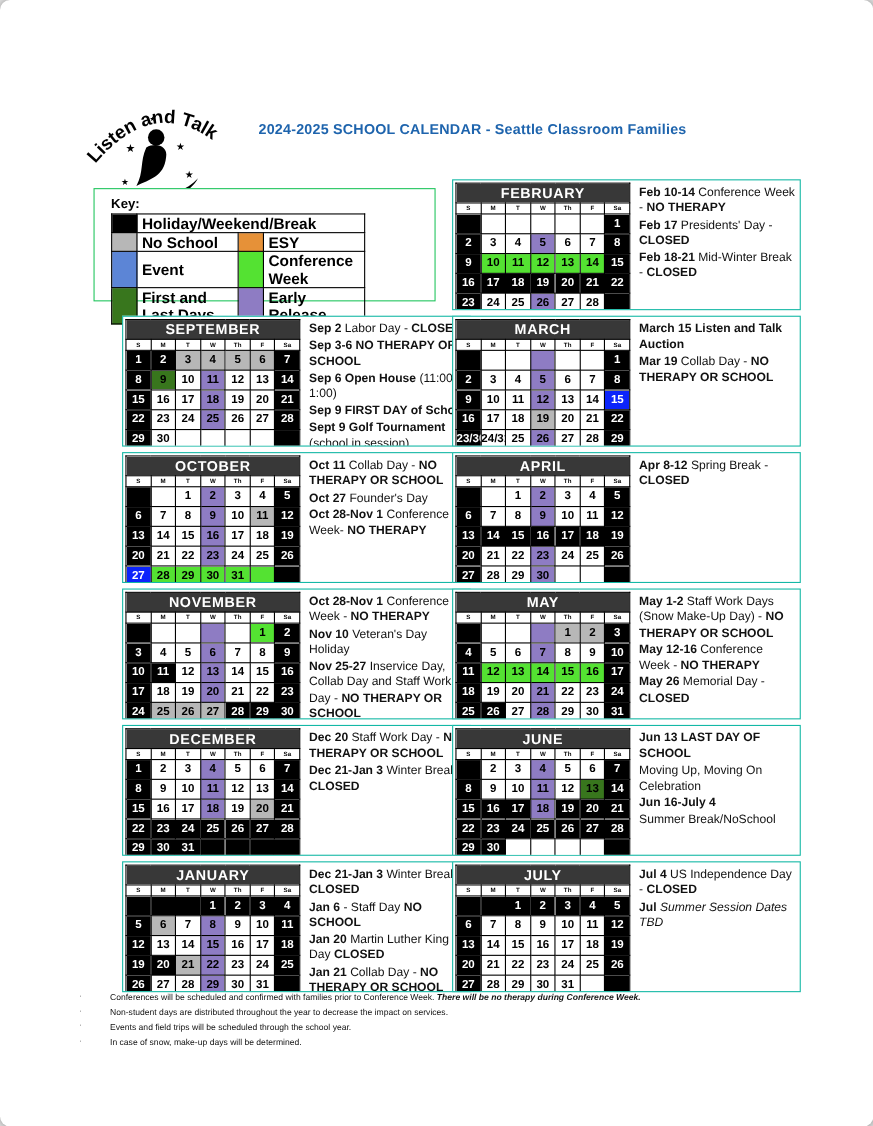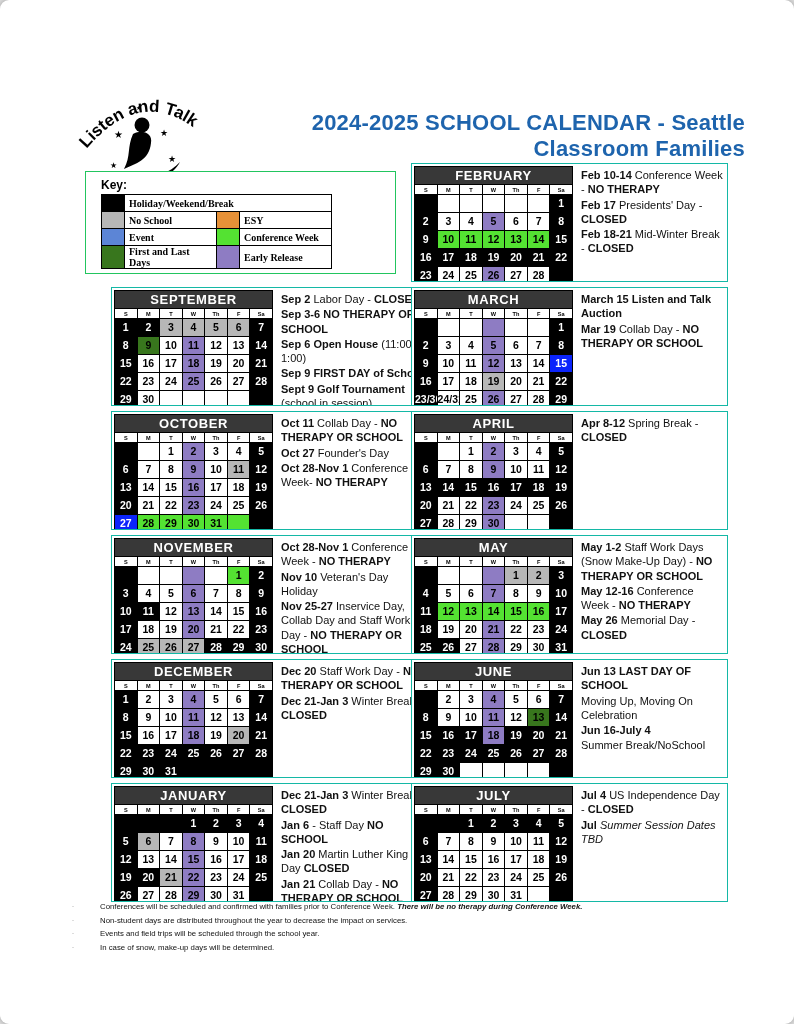--- a/index.html
+++ b/index.html
@@ -1,25 +1,25 @@
 <!DOCTYPE html>
 <html><head>
 <meta charset="utf-8">
 <style>
   html,body{margin:0;padding:0;background:#e7e7e7;font-family:"Liberation Sans",sans-serif;}
   .page{position:relative;width:794px;height:1024px;margin:0 auto;background:#fff;border-radius:9px;box-shadow:0 0 8px rgba(0,0,0,.4);overflow:hidden;}
   .logo{position:absolute;left:72px;top:76px;width:150px;height:112px;}
-  .title{position:absolute;left:235px;top:110px;width:510px;text-align:right;color:#1e64ad;font-size:22px;font-weight:bold;letter-spacing:.2px;}
+  .title{position:absolute;left:235px;top:110px;width:510px;text-align:left;color:#1e64ad;font-size:13px;font-weight:bold;letter-spacing:.2px;}
   
   .key-box{position:absolute;left:85px;top:171px;width:311px;height:103px;border:1px solid #22c55e;box-sizing:border-box;background:#fff;padding:6px 0 0 15px;}
   .key-title{font-weight:bold;font-size:12px;color:#000;}
   .key-table{border-collapse:collapse;margin-top:2px;}
   .key-table td{border:1px solid #000;height:17px;box-sizing:border-box;}
   .key-table td.sw{width:23px;padding:0;}
-  .key-table td.kl{font-size:10px;font-weight:bold;padding:0 4px;width:92px;font-family:Liberation Serif, serif;}
+  .key-table td.kl{font-size:14px;font-weight:bold;padding:0 4px;width:92px;}
   
   .col{position:absolute;width:317px;display:flex;flex-direction:column;gap:5px;}
   .col.left{left:75px;top:287px;padding-left:36px;}
   .col.right{left:411px;top:163px;}
   .month-box{height:119px;border:1px solid #14b8a6;box-sizing:border-box;background:#fff;display:flex;overflow:hidden;}
   .cal{border-collapse:collapse;table-layout:fixed;width:159px;margin:2px;align-self:flex-start;}
   .cal td,.cal th{border:1px solid #000;text-align:center;padding:0;overflow:hidden;}
   .mtitle td{background:#383838;color:#fff;font-weight:bold;font-size:13px;height:17px;letter-spacing:.6px;}
   .wd th{background:#fff;color:#000;font-size:5.6px;font-weight:bold;height:9px;}
   .week-row td{height:17px;font-size:10.5px;font-weight:bold;line-height:1;}

